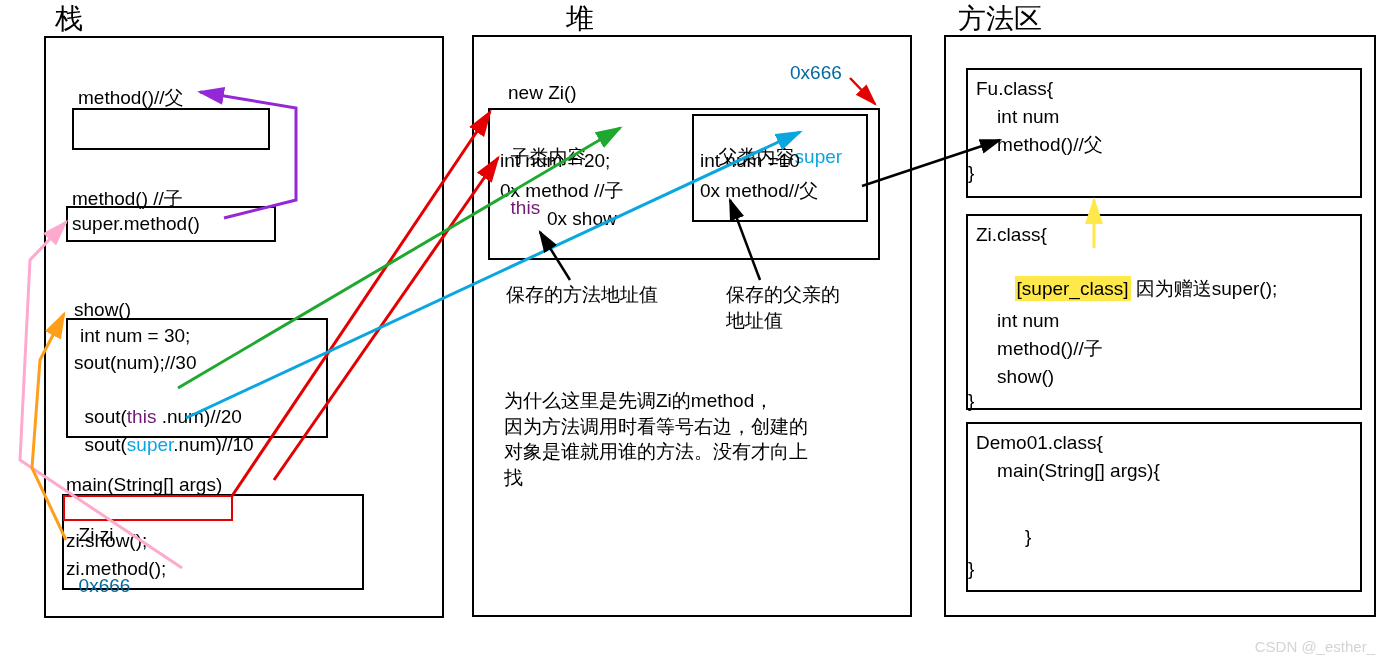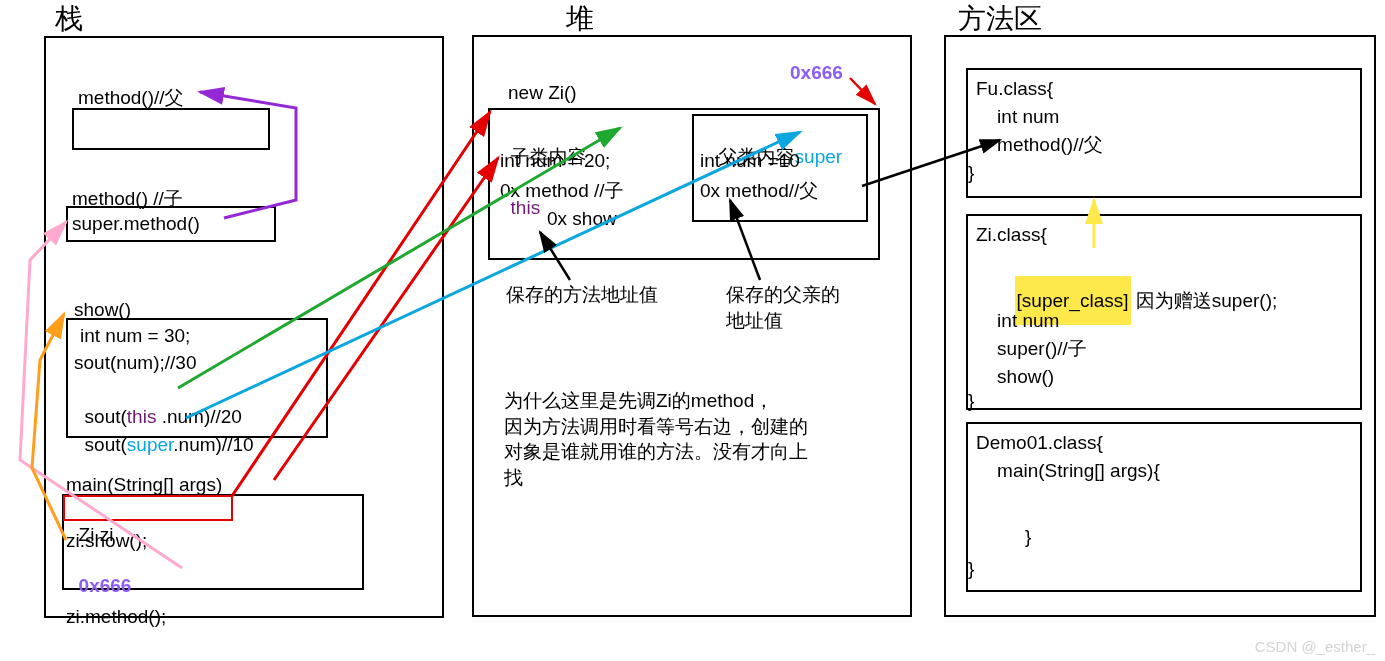--- a/index.html
+++ b/index.html
@@ -29,25 +29,25 @@
     background: transparent;
   }
   .txt {
     position: absolute;
     font-size: 19px;
     line-height: 1.35;
     white-space: pre;
   }
   .green { color: #701a75; }
   .blue  { color: #0aa6e0; }
-  .red   { color: #8b5cf6; font-weight: bold; }
+  .red   { color: #0369a1; }
   .highlight {
     display: inline-block;
     background: #ffe84a;
-    padding: 12px 2px;
+    padding: 0 2px;
   }
   .watermark {
     position: absolute;
     right: 10px;
     bottom: 6px;
     color: #d4d4d4;
     font-size: 15px;
   }
   svg.arrows {
     position: absolute;
@@ -85,21 +85,21 @@
 
 <div class="txt" style="left:66px; top:472px;text-align:right;">main(String[] args)</div>
 <div class="inner-box" style="left:62px; top:494px; width:302px; height:96px;"></div>
 <div class="inner-box" style="left:63px; top:495px; width:170px; height:26px; border:2px solid #e40000;"></div>
 <div class="txt" style="left:68px; top:496px;">
   <span>Zi zi</span>
   <span style="display:inline-block; width:32px;"></span>
   <span class="red">0x666</span>
 </div>
 <div class="txt" style="left:66px; top:528px;">zi.show();</div>
-<div class="txt" style="left:66px; top:556px;margin-top:48px;">zi.method();</div>
+<div class="txt" style="left:66px; top:556px;">zi.method();</div>
 
 <div class="outer-box" style="left:472px; top:35px; width:440px; height:582px;"></div>
 <div class="txt" style="left:508px; top:80px;text-align:right;">new Zi()</div>
 <div class="txt red" style="left:790px; top:60px;">0x666</div>
 
 <div class="inner-box" style="left:488px; top:108px; width:392px; height:152px;"></div>
 
 <div class="txt" style="left:500px; top:118px;">
   <span>子类内容</span>
   <span style="display:inline-block; width:18px;"></span>
@@ -132,21 +132,21 @@
 <div class="txt" style="left:976px; top:104px;">    int num</div>
 <div class="txt" style="left:976px; top:132px;">    method()//父</div>
 <div class="txt" style="left:968px; top:160px;">}</div>
 
 <div class="inner-box" style="left:966px; top:214px; width:396px; height:196px;"></div>
 <div class="txt" style="left:976px; top:222px;">Zi.class{</div>
 <div class="txt" style="left:1004px; top:250px;">
   <span class="highlight">[super_class]</span><span> 因为赠送super();</span>
 </div>
 <div class="txt" style="left:976px; top:308px;">    int num</div>
-<div class="txt" style="left:976px; top:336px;">    super()//子</div>
+<div class="txt" style="left:976px; top:336px;">    method()//子</div>
 <div class="txt" style="left:976px; top:364px;">    show()</div>
 <div class="txt" style="left:968px; top:388px;">}</div>
 
 <div class="inner-box" style="left:966px; top:422px; width:396px; height:170px;"></div>
 <div class="txt" style="left:976px; top:430px;">Demo01.class{</div>
 <div class="txt" style="left:976px; top:458px;">    main(String[] args){</div>
 <div class="txt" style="left:1004px; top:524px;">    }</div>
 <div class="txt" style="left:968px; top:556px;">}</div>
 
 <div class="watermark">CSDN @_esther_</div>

